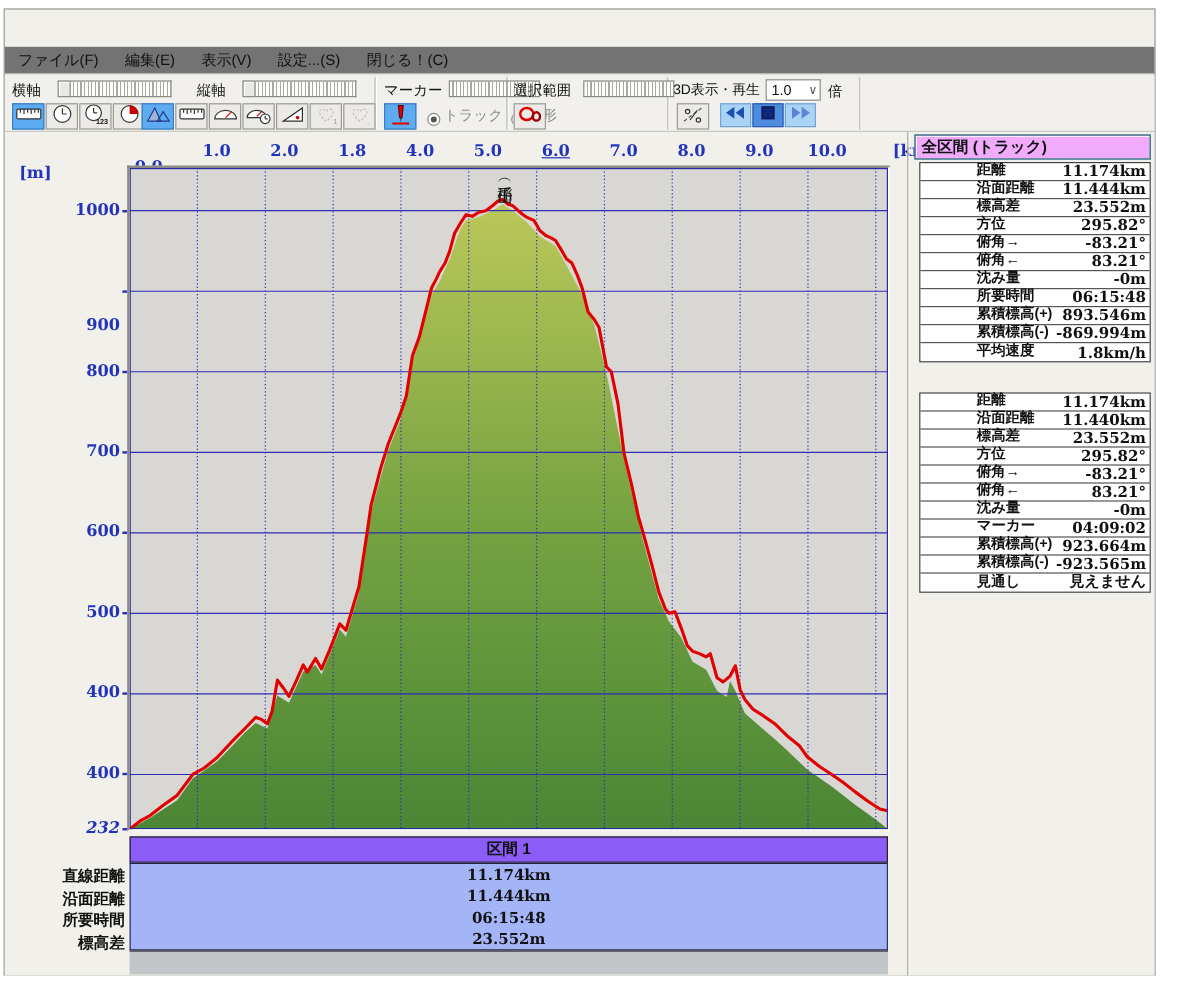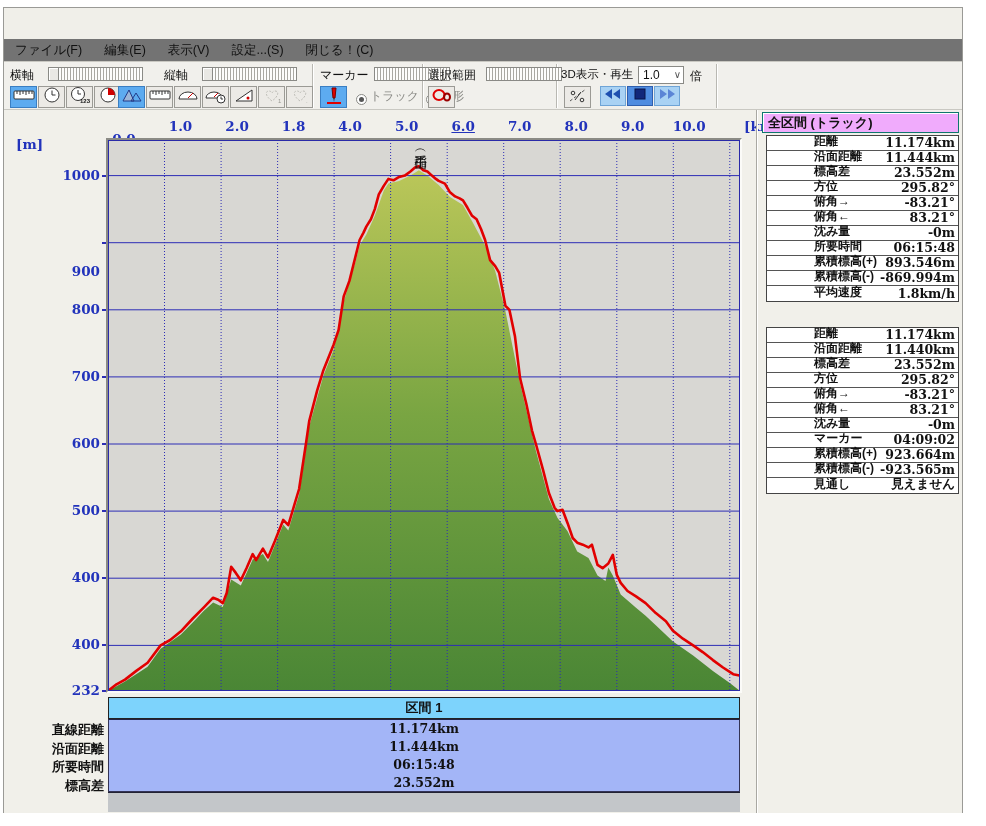--- a/index.html
+++ b/index.html
@@ -40,21 +40,21 @@
   
   .content { position:absolute; left:0; top:102px; width:100%; height:703px; background:#f1f0ea; }
   .axis-text { position:absolute; color:#2233bb; font-family:"DejaVu Serif", serif; font-weight:bold; font-size:13.5px; }
   .plot-frame { position:absolute; left:102px; top:28px; width:636px; height:555px;
       border-top:2px solid #8b8b85; border-left:2px solid #8b8b85; border-bottom:2px solid #fbfbf8; border-right:2px solid #fbfbf8; background:#d8d7d3; }
   .plot-frame svg { display:block; width:632px; height:551px; }
   .ytick { position:absolute; width:6px; height:2px; background:#2d2db5; }
   .peak-label { position:absolute; color:#111; font-size:12.5px; writing-mode:vertical-rl; text-orientation:mixed; letter-spacing:1px; line-height:1; }
 
   
-  .sec-header { position:absolute; left:104px; top:587px; width:632px; height:22px; background:#7dd3fc; border:1px solid #222;
+  .sec-header { position:absolute; left:104px; top:587px; width:632px; height:22px; background:#8b5cf6; border:1px solid #222;
       display:flex; align-items:center; justify-content:center; font-weight:bold; font-size:13px; color:#111; }
   .sec-box { position:absolute; left:104px; top:609px; width:632px; height:73px; background:#a3b5f7; border:1px solid #333355; border-top:1px solid #222244; }
   .sec-row { height:18px; text-align:center; font-family:"DejaVu Serif", serif; font-weight:bold; font-size:12.5px; color:#111; line-height:18px; }
   .sec-gray { position:absolute; left:104px; top:682px; width:632px; height:20px; background:#c3c6c9; border-top:1px solid #223; }
   .sec-labels { position:absolute; left:8px; top:611px; width:92px; }
   .sec-label { height:18.5px; text-align:right; font-weight:bold; font-size:13px; color:#111; line-height:18px; }
 
   
   .rsep { position:absolute; left:752px; top:0; width:2px; height:703px; border-left:1px solid #a9a8a2; border-right:1px solid #ffffff; }
   .stat-header { position:absolute; left:758px; width:197px; height:21px; background:#f0abfc;
@@ -269,21 +269,21 @@
         <div class="axis-text" style="left: 50px; top: 257.91px; width: 46px; text-align: right;">700</div>
         <div class="ytick" style="left: 98px; top: 265.91px;"></div>
         <div class="axis-text" style="left: 50px; top: 325.023px; width: 46px; text-align: right;">600</div>
         <div class="ytick" style="left: 98px; top: 333.023px;"></div>
         <div class="axis-text" style="left: 50px; top: 392.136px; width: 46px; text-align: right;">500</div>
         <div class="ytick" style="left: 98px; top: 400.136px;"></div>
         <div class="axis-text" style="left: 50px; top: 459.25px; width: 46px; text-align: right;">400</div>
         <div class="ytick" style="left: 98px; top: 467.25px;"></div>
         <div class="axis-text" style="left: 50px; top: 526.363px; width: 46px; text-align: right;">400</div>
         <div class="ytick" style="left: 98px; top: 534.363px;"></div>
-        <div class="axis-text" style="left: 50px; top: 572px; width: 46px; text-align: right;">232</div>
+        <div class="axis-text" style="left: 50px; top: 572px; width: 46px; text-align: right; font-style: italic;">232</div>
         <div class="ytick" style="left: 98px; top: 580px;"></div>
       </div>
 
     <div class="plot-frame">
       <svg viewBox="0 0 632 551" preserveAspectRatio="none">
           <defs>
             <linearGradient id="tg" x1="0" y1="0" x2="0" y2="551" gradientUnits="userSpaceOnUse">
               <stop offset="0" stop-color="#c3cb5c"></stop>
               <stop offset="0.5" stop-color="#79a542"></stop>
               <stop offset="1" stop-color="#4a8635"></stop>

